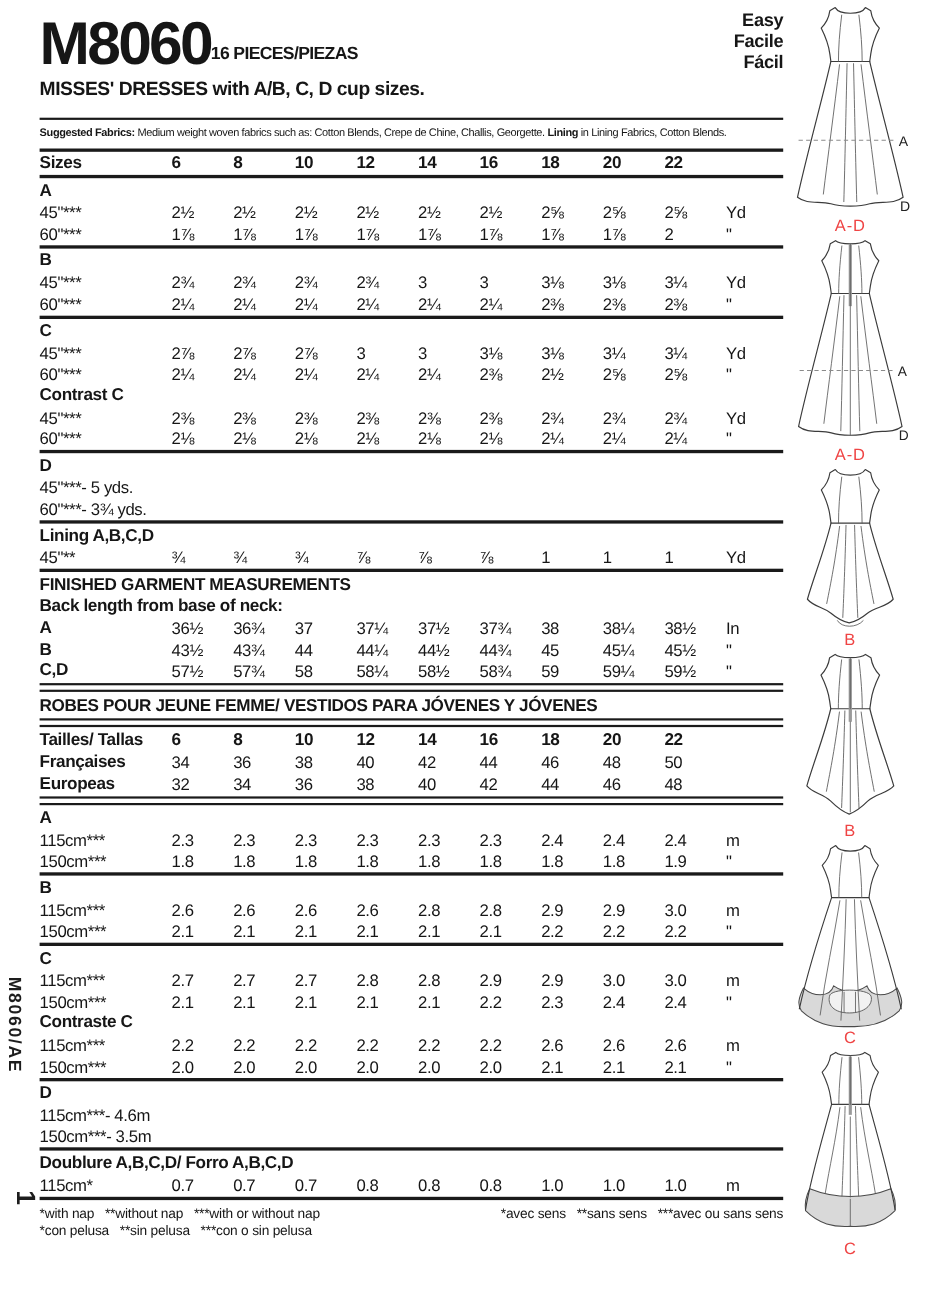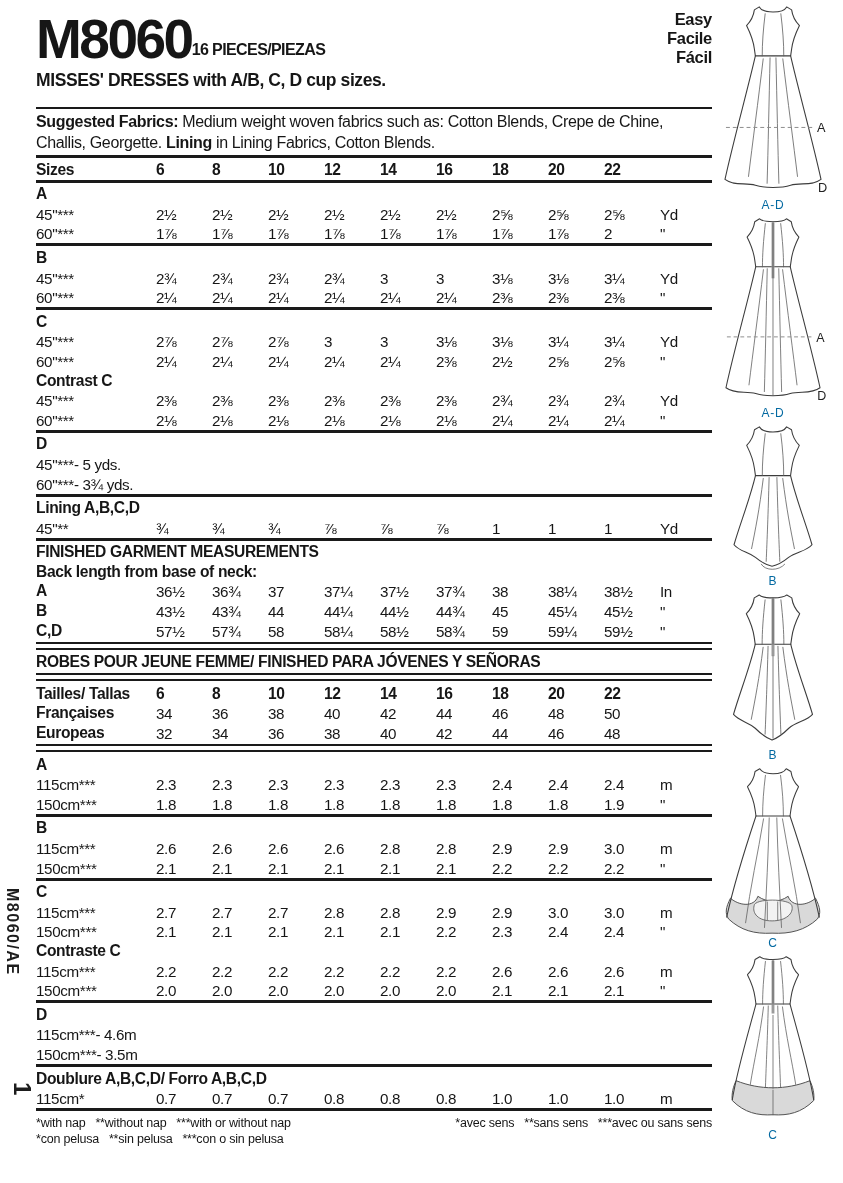--- a/index.html
+++ b/index.html
@@ -7,40 +7,40 @@
     width:843px;height:1183px;background:#ffffff;color:#161616;
     font-family:"Liberation Sans",sans-serif;position:relative;overflow:hidden;
   }
   .main{position:absolute;left:36px;top:4px;width:676px}
   
   .hdr{display:flex;align-items:flex-end}
   .pnum{font-size:55px;font-weight:bold;letter-spacing:-2.5px;line-height:56px}
   .pieces{font-size:16px;font-weight:bold;margin-left:0;padding-bottom:8px;letter-spacing:-.6px}
   .difficulty{margin-left:auto;text-align:right;font-size:16.5px;font-weight:bold;line-height:19px;padding-top:6px;letter-spacing:-.3px}
   .desc{font-size:17.5px;font-weight:bold;margin-top:3px;padding-bottom:16px;border-bottom:2.5px solid #191919;letter-spacing:-.4px}
-  .fabrics{font-size:16px;line-height:20.5px;margin:3px 0 2px;letter-spacing:-.35px}
+  .fabrics{font-size:10px;line-height:20.5px;margin:3px 0 2px;letter-spacing:-.35px}
   .fabrics b{letter-spacing:-.35px}
   
   .tbl{margin-top:0}
   .trow{display:grid;grid-template-columns:120px repeat(9,56px) 1fr;align-items:end;height:19.6px;font-size:15.2px;letter-spacing:-.35px}
   .c{white-space:pre}
   .b{font-weight:bold;font-size:15.6px}
   .full{grid-column:1/-1}
   .hr{border-top:3px solid #1a1a1a;margin:1px 0}
   .hr2{height:4px;border-top:2px solid #1a1a1a;border-bottom:2px solid #1a1a1a;margin:2px 0}
   
   .fn{display:flex;justify-content:space-between;font-size:12.5px;font-weight:normal;margin-top:5px;letter-spacing:-.2px;white-space:pre}
   .fn2{font-size:12.5px;font-weight:normal;letter-spacing:-.2px;white-space:pre;margin-top:2px}
   
   .spine{position:absolute;left:3px;top:888px;writing-mode:vertical-rl;font-weight:bold;font-size:16px;letter-spacing:1.5px;color:#1d1d1d}
   .pageno{position:absolute;left:8px;top:1082px;writing-mode:vertical-rl;font-weight:bold;font-size:24px;color:#1d1d1d}
   
   .figs{position:absolute;left:704px;top:2px;width:138px;display:flex;flex-direction:column;align-items:center}
   figure{margin:0 0 1px;text-align:center}
-  figcaption{font-size:12px;letter-spacing:.8px;line-height:15px;color:#0369a1}
+  figcaption{font-size:15px;letter-spacing:.8px;line-height:15px;color:#ef4444}
   svg{display:block;margin:0 auto}
   .ln{fill:none;stroke:#3c3c3c;stroke-width:1.1;stroke-linejoin:round;stroke-linecap:round}
   .lnt{fill:none;stroke:#5a5a5a;stroke-width:.8;stroke-linejoin:round;stroke-linecap:round}
   .dash{fill:none;stroke:#8a8a8a;stroke-width:1;stroke-dasharray:4 3}
   .zip{fill:#9a9a9a;stroke:none}
   .band{fill:#d9d9d9;stroke:#4a4a4a;stroke-width:1}
   .bandin{fill:#f2f2f2;stroke:#5a5a5a;stroke-width:.9}
   .svgtext{font-size:13px;fill:#222;font-family:"Liberation Sans",sans-serif}
 </style>
 </head>
@@ -264,21 +264,21 @@
         <span class="c v">58¼</span>
         <span class="c v">58½</span>
         <span class="c v">58¾</span>
         <span class="c v">59</span>
         <span class="c v">59¼</span>
         <span class="c v">59½</span>
         <span class="c u">"</span>
       </div>
       <div class="hr2"></div>
       <div class="trow">
-        <span class="c full b">ROBES POUR JEUNE FEMME/ FINISHED PARA JÓVENES Y SEÑORAS</span>
+        <span class="c full b">ROBES POUR JEUNE FEMME/ VESTIDOS PARA JÓVENES Y JÓVENES</span>
       </div>
       <div class="hr2"></div>
       <div class="trow">
         <span class="c lbl b">Tailles/ Tallas</span>
         <span class="c v b">6</span>
         <span class="c v b">8</span>
         <span class="c v b">10</span>
         <span class="c v b">12</span>
         <span class="c v b">14</span>
         <span class="c v b">16</span>

